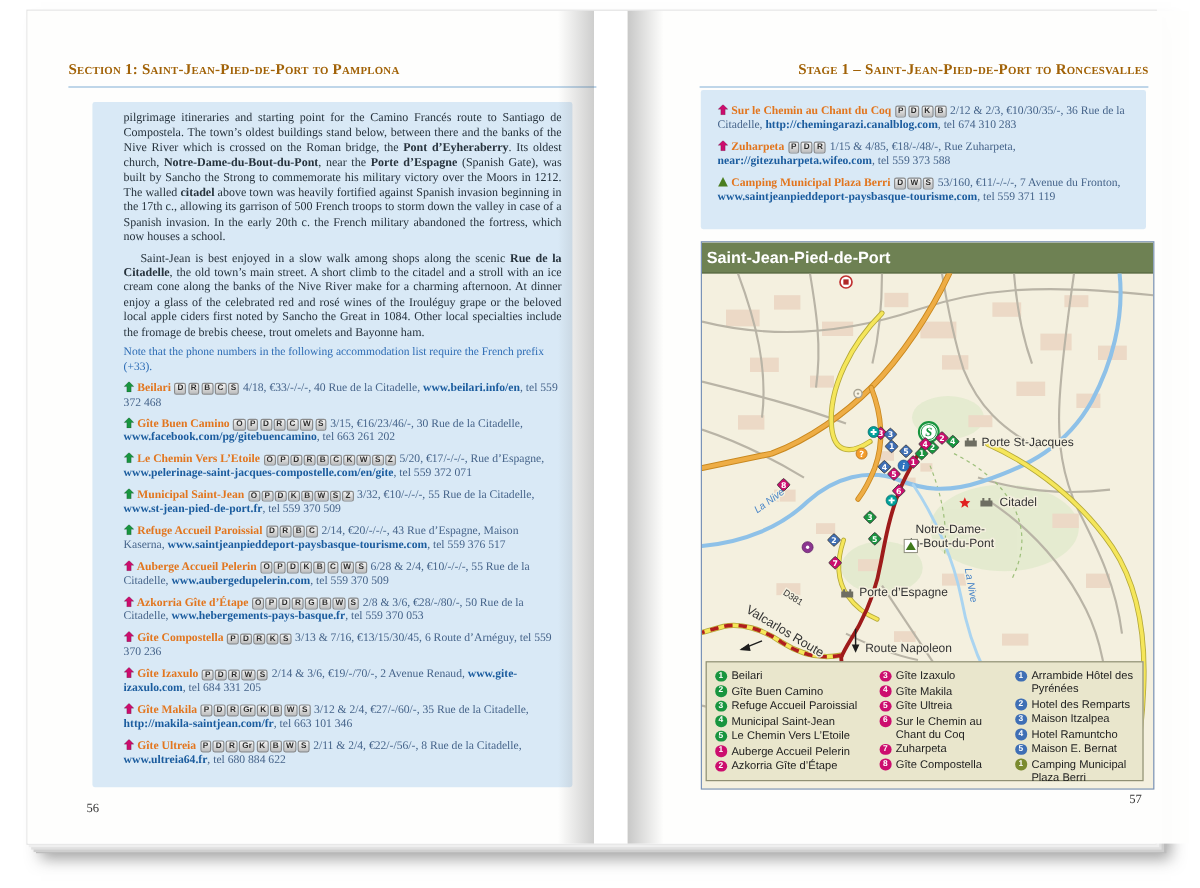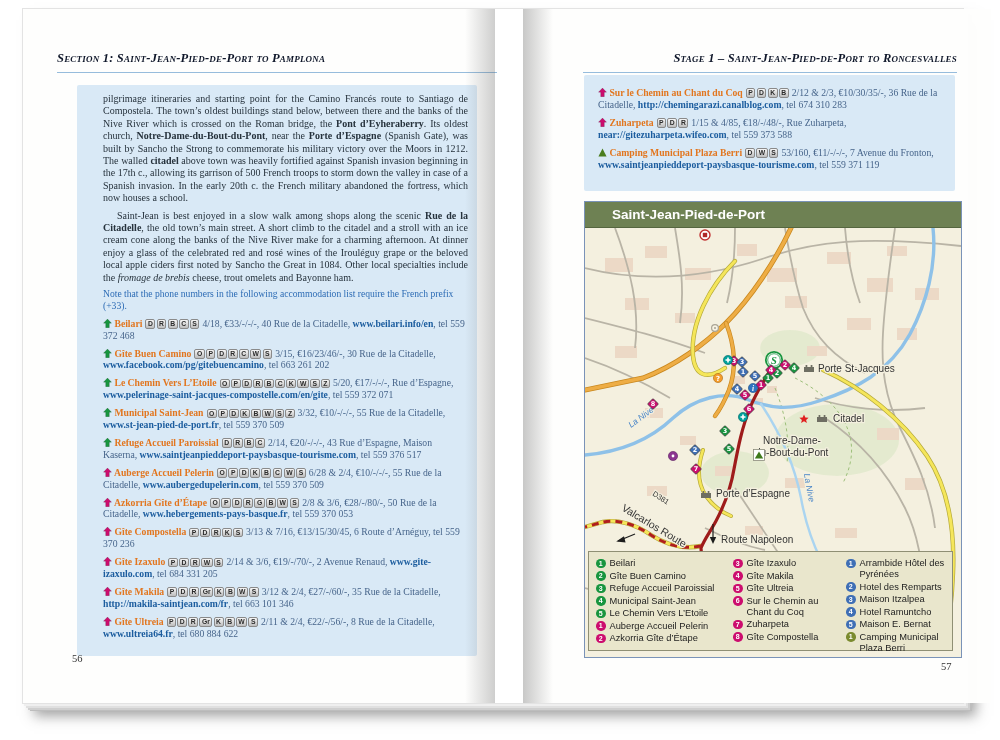--- a/index.html
+++ b/index.html
@@ -6,41 +6,41 @@
   body{width:1000px;height:740px;background:#ffffff;font-family:"Liberation Serif",serif;overflow:hidden;}
   .book{position:absolute;left:22px;top:8px;width:940px;height:694px;background:#fff;border:1px solid #e3e3e3;
         box-shadow:2px 2px 0 #efefef,4px 4px 0 #e0e0e0,6px 6px 0 #cfcfcf,8px 7px 0 #bdbdbd,12px 12px 12px rgba(70,70,70,.5);}
   .page{position:absolute;top:0;height:694px;background:#fefefdfa;}
   .page-left{left:0;width:472px;}
   .page-right{left:500px;width:468px;}
   .page-left::after{content:"";position:absolute;top:0;right:0;width:30px;height:100%;
         background:linear-gradient(to right,rgba(110,110,110,0),rgba(95,95,95,.30));pointer-events:none;}
   .page-right::after{content:"";position:absolute;top:0;left:0;width:30px;height:100%;
         background:linear-gradient(to left,rgba(110,110,110,0),rgba(95,95,95,.34));pointer-events:none;}
-  .hdr{position:absolute;top:42px;font-style:italic;font-weight:bold;font-variant:small-caps;
-        font-size:12.5px;letter-spacing:.2px;color:#0f172a;white-space:nowrap;}
+  .hdr{position:absolute;top:42px;font-weight:bold;font-variant:small-caps;
+        font-size:12.5px;letter-spacing:.2px;color:#a16207;white-space:nowrap;}
   .rule{position:absolute;height:1px;background:#96bcdc;}
   .bluebox{position:absolute;background:#d9e9f6;border-radius:2px;}
   .para{margin:0 0 5px 0;text-align:justify;font-size:10px;line-height:12.4px;color:#26323c;}
   .para.ind{text-indent:14px;margin-bottom:4px;}
   .b{font-weight:bold;}
-  .i{font-style:italic;}
+  .i{}
   .lnk{font-weight:bold;color:#1b5c9e;}
   .note{font-size:9.6px;line-height:11.8px;color:#2d6cb5;margin:2px 12px 2px 0;}
   .listing{margin:6px 0 0 0;font-size:9.7px;line-height:11.9px;color:#46648a;}
   .licon{width:9px;height:9px;display:inline-block;vertical-align:-1px;}
   .lname{font-weight:bold;color:#e2761f;}
   .code{display:inline-block;background:linear-gradient(#f6f6f6,#bdbdbd);border:1px solid #8a8a8a;border-radius:2px;
         font-family:"Liberation Sans",sans-serif;font-weight:bold;font-size:6.8px;line-height:7.6px;color:#2c2c2c;
         padding:0 1.5px;margin:0 .6px;vertical-align:.6px;}
   .pagenum{position:absolute;font-size:10.5px;color:#333;}
   
   .map{position:absolute;border:1px solid #7a93b8;background:#f4f0df;overflow:hidden;}
   .maptitle{height:25px;background:#6e8153;border-bottom:1px solid #55663f;color:#fff;
-        font-family:"Liberation Sans",sans-serif;font-weight:bold;font-size:13.5px;line-height:25px;padding-left:27px;}
+        font-family:"Liberation Sans",sans-serif;font-weight:bold;font-size:13.5px;line-height:25px;padding-left:4px;}
   .maplabel{font-family:"Liberation Sans",sans-serif;paint-order:stroke;stroke:#f4f0df;stroke-width:2.4px;}
   .legend{position:absolute;background:#e9e6cc;border:1px solid #8f8f74;display:flex;gap:3px;
         padding:6px 3px 4px 7px;box-sizing:border-box;font-family:"Liberation Sans",sans-serif;}
   .lcol{display:flex;flex-direction:column;gap:1.5px;}
   .lcol:nth-child(1){width:134px;}
   .lcol:nth-child(2){width:110px;}
   .lcol:nth-child(3){width:106px;}
   .lrow{display:flex;gap:4px;align-items:flex-start;}
   .lbadge{flex:0 0 auto;width:9.5px;height:9.5px;border-radius:50%;color:#fff;font-weight:bold;font-size:7px;
         line-height:9.5px;text-align:center;margin-top:.5px;}
@@ -89,21 +89,21 @@
               <path d="M6 0 L11.4 5.5 H8.4 V11.6 H3.6 V5.5 H0.6 Z" fill="#cc0d6e" stroke="rgba(0,0,0,0.35)" stroke-width="0.6"></path>
             </svg><span class="lname"> Gîte Izaxulo </span><span class="code">P</span><span class="code">D</span><span class="code">R</span><span class="code">W</span><span class="code">S</span><span> <span>2/14 &amp; 3/6, €19/-/70/-, 2 Avenue Renaud, </span><span class="lnk">www.gite-izaxulo.com</span><span>, tel 684 331 205</span></span></p>
           <p class="listing"><svg viewBox="0 0 12 12" class="licon">
               <path d="M6 0 L11.4 5.5 H8.4 V11.6 H3.6 V5.5 H0.6 Z" fill="#cc0d6e" stroke="rgba(0,0,0,0.35)" stroke-width="0.6"></path>
             </svg><span class="lname"> Gîte Makila </span><span class="code">P</span><span class="code">D</span><span class="code">R</span><span class="code">Gr</span><span class="code">K</span><span class="code">B</span><span class="code">W</span><span class="code">S</span><span> <span>3/12 &amp; 2/4, €27/-/60/-, 35 Rue de la Citadelle, </span><span class="lnk">http://makila-saintjean.com/fr</span><span>, tel 663 101 346</span></span></p>
           <p class="listing"><svg viewBox="0 0 12 12" class="licon">
               <path d="M6 0 L11.4 5.5 H8.4 V11.6 H3.6 V5.5 H0.6 Z" fill="#cc0d6e" stroke="rgba(0,0,0,0.35)" stroke-width="0.6"></path>
             </svg><span class="lname"> Gîte Ultreia </span><span class="code">P</span><span class="code">D</span><span class="code">R</span><span class="code">Gr</span><span class="code">K</span><span class="code">B</span><span class="code">W</span><span class="code">S</span><span> <span>2/11 &amp; 2/4, €22/-/56/-, 8 Rue de la Citadelle, </span><span class="lnk">www.ultreia64.fr</span><span>, tel 680 884 622</span></span></p>
         </div>
     </div>
-    <div class="pagenum" style="left:33px;top:644px;padding-left:16px;">56</div>
+    <div class="pagenum" style="left:33px;top:660px;padding-left:16px;">56</div>
   </div>
 
   <div class="page page-right">
     <div class="hdr" style="left:60px;width:374px;text-align:right;">Stage 1 – Saint-Jean-Pied-de-Port to Roncesvalles</div>
     <div class="rule" style="left:60px;top:63px;width:374px;"></div>
     <div class="bluebox" style="left:61px;top:66px;width:371px;height:116px;padding:6px 10px 6px 14px;box-sizing:border-box;">
       <div>
           <p class="listing"><svg viewBox="0 0 12 12" class="licon">
               <path d="M6 0 L11.4 5.5 H8.4 V11.6 H3.6 V5.5 H0.6 Z" fill="#cc0d6e" stroke="rgba(0,0,0,0.35)" stroke-width="0.6"></path>
             </svg><span class="lname"> Sur le Chemin au Chant du Coq </span><span class="code">P</span><span class="code">D</span><span class="code">K</span><span class="code">B</span><span> <span>2/12 &amp; 2/3, €10/30/35/-, 36 Rue de la Citadelle, </span><span class="lnk">http://chemingarazi.canalblog.com</span><span>, tel 674 310 283</span></span></p>

